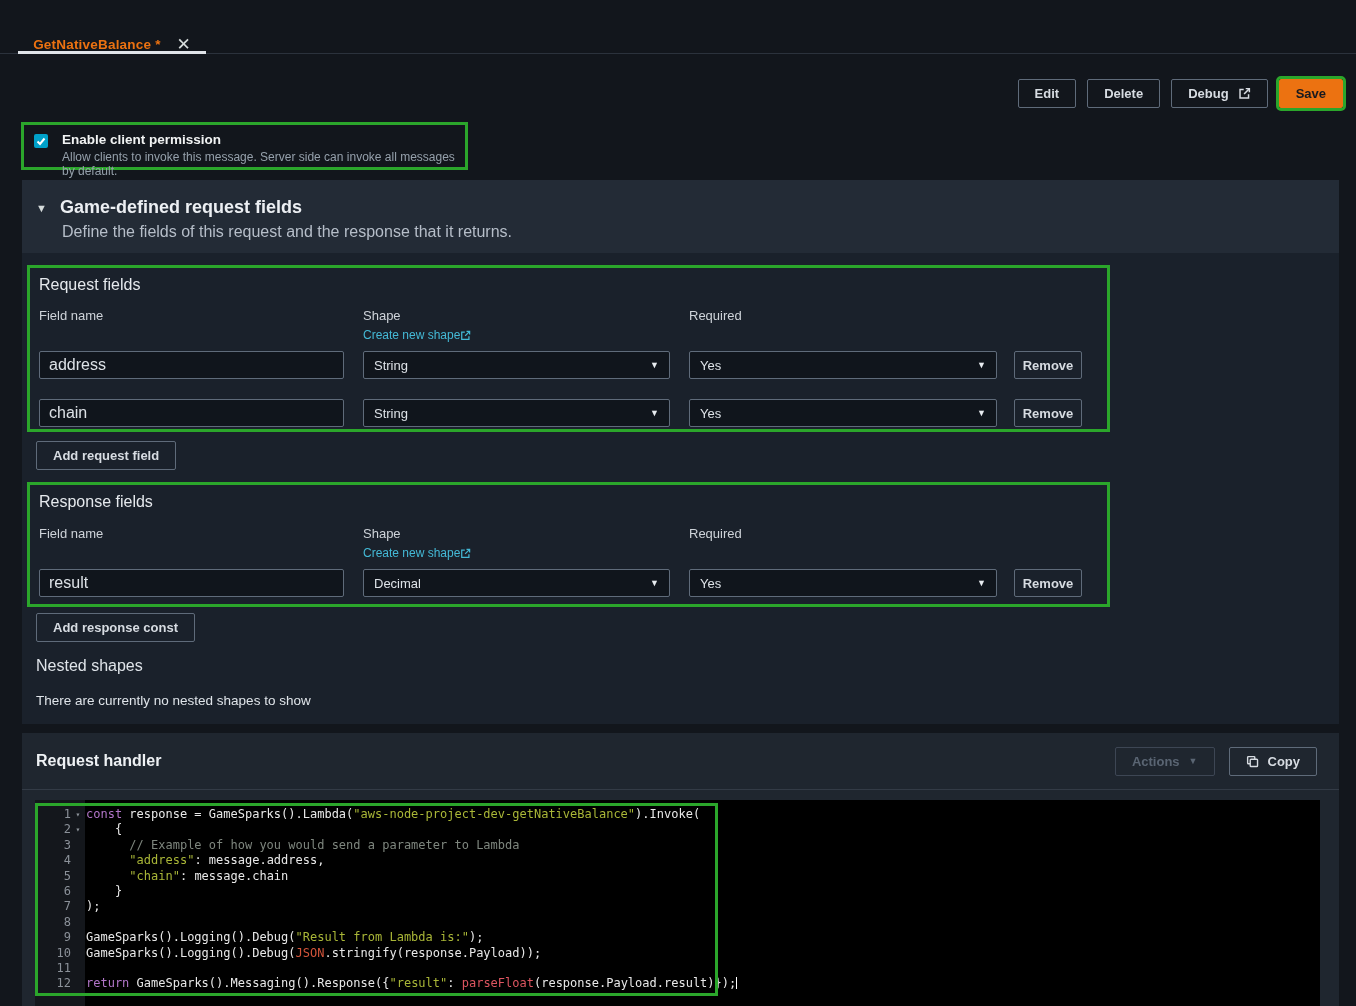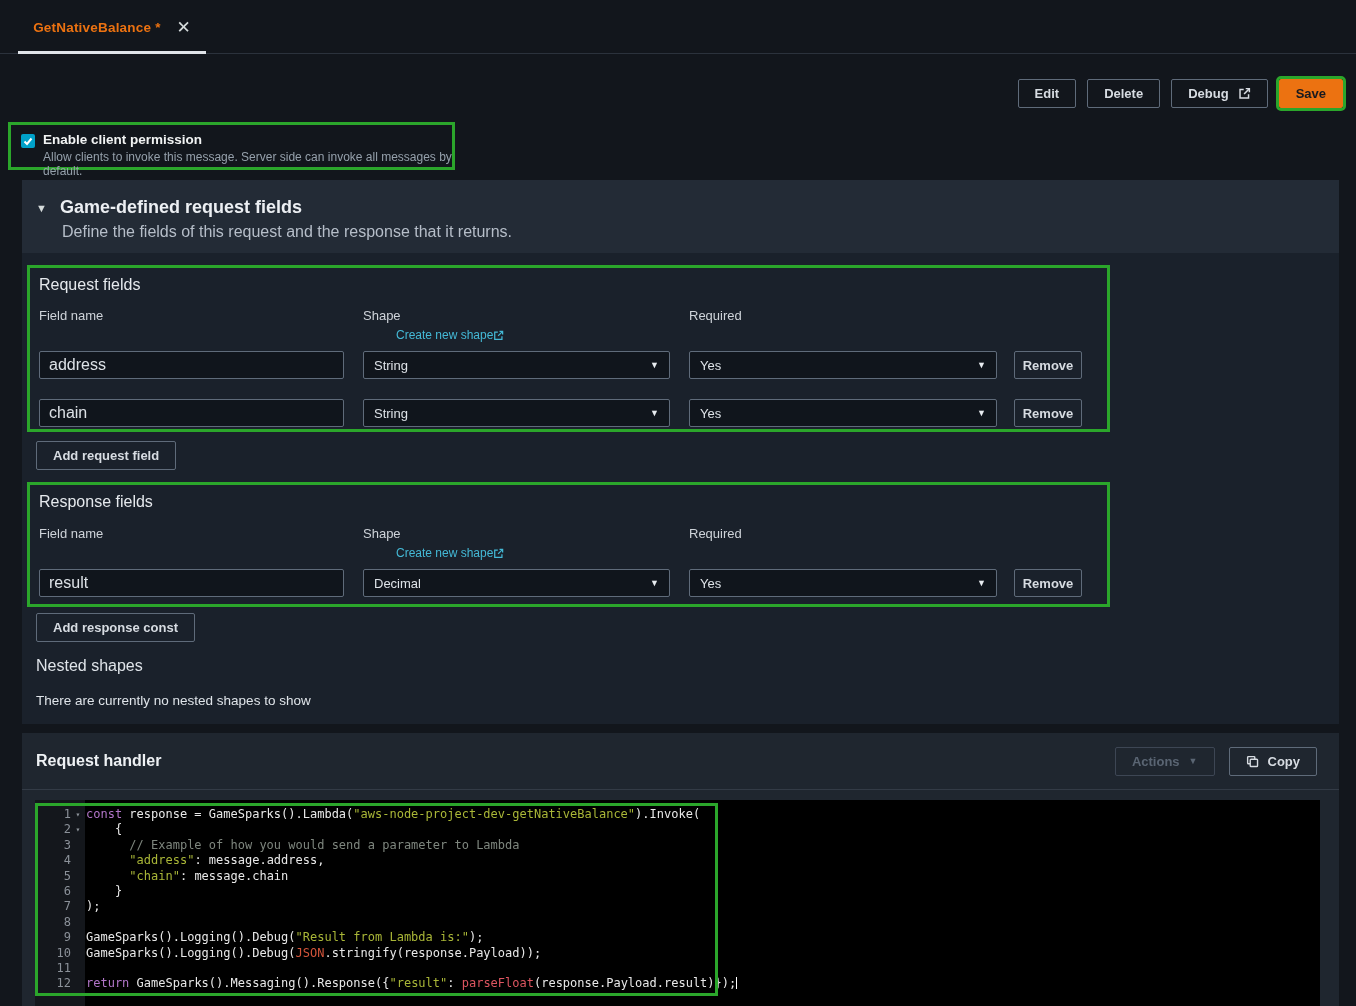--- a/index.html
+++ b/index.html
@@ -5,37 +5,37 @@
   * { box-sizing: border-box; }
   html,body { margin:0; padding:0; }
   body {
     width:1356px; height:1006px; position:relative; overflow:hidden;
     background:#12161c; color:#d4d9de;
     font-family:"Liberation Sans", sans-serif;
   }
   
   .tabbar { position:absolute; left:0; top:0; width:1356px; height:54px;
     background:#12161c; border-bottom:1px solid #2b323c; }
-  .tab { position:absolute; left:18px; top:0; height:54px; width:188px;
+  .tab { position:absolute; left:18px; top:17px; height:54px; width:188px;
     display:flex; align-items:center; justify-content:center; gap:16px; cursor:pointer; }
   .tab-label { color:#ec7211; font-weight:bold; font-size:13.5px; letter-spacing:.2px; }
   .tab-close { color:#d5dbdb; font-size:17px; line-height:1; }
   .tab-underline { position:absolute; left:18px; top:51px; width:188px; height:3px; background:#dfe3e8; }
   
   .btn { display:inline-flex; align-items:center; justify-content:center; gap:9px;
     background:transparent; border:1px solid #5f6b7a; border-radius:2px;
     color:#d7dce2; font-weight:bold; font-size:13px; height:29px; padding:0 16px;
     font-family:inherit; cursor:pointer; white-space:nowrap; }
   .btn.primary { background:#ec7211; border-color:#ec7211; color:#16191f; outline:3px solid #2ba62b; }
   .btn.disabled { color:#5a6573; border-color:#3d4654; cursor:default; }
   .btn .caret { font-size:9px; }
   .toolbar { position:absolute; top:79px; right:13px; display:flex; gap:11px; }
   
-  .perm { position:absolute; left:8px; top:122px; width:447px; height:48px;
-    border:3px solid #2ba62b; padding:7px 0 0 10px; display:flex; gap:8px; }
+  .perm { position:absolute; left:21px; top:122px; width:447px; height:48px;
+    border:3px solid #2ba62b; padding:7px 0 0 10px; display:flex; gap:14px; }
   .checkbox { width:14px; height:14px; flex:none; margin-top:2px; background:#00a1c9;
     border-radius:2px; display:flex; align-items:center; justify-content:center; cursor:pointer; }
   .perm-title { font-size:13.5px; font-weight:600; color:#f1f3f3; }
   .perm-desc { font-size:12px; color:#95a0ab; margin-top:3px; }
   
   .panel1 { position:absolute; left:22px; top:180px; width:1317px; height:544px; background:#1a212b; }
   .p1-header { height:73px; background:#232b36; padding:17px 0 0 14px; }
   .sec-title { font-size:18px; font-weight:bold; color:#eceff3; display:flex; align-items:center; gap:13px; }
   .sec-caret { font-size:11px; color:#d5dbdb; }
   .sec-desc { font-size:16px; color:#b6bec9; margin:5px 0 0 26px; }
@@ -44,21 +44,21 @@
   .fbox-res { top:302px; height:125px; }
   .fbox-title { font-size:16px; color:#e5e9ed; }
   .cols { display:flex; align-items:flex-start; }
   .col1 { width:305px; margin-right:19px; }
   .col2 { width:307px; margin-right:19px; }
   .col3 { width:308px; margin-right:17px; }
   .col4 { width:88px; }
   .col-label { font-size:13px; color:#ced3d9; }
   .labels-req { margin-top:14px; }
   .labels-res { margin-top:15px; }
-  .link { color:#44b9d6; font-size:12px; margin-top:5px; display:inline-flex; align-items:center; gap:0; cursor:pointer;margin-left:33px; }
+  .link { color:#44b9d6; font-size:12px; margin-top:5px; display:inline-flex; align-items:center; gap:0; cursor:pointer; }
   .frow { margin-top:20px; align-items:center; }
   .frow.first { margin-top:8px; }
   .tinput { width:100%; height:28px; background:#10151c; border:1px solid #5f6b7a; border-radius:2px;
     color:#dde2e7; font-size:16px; padding:0 9px; font-family:inherit; }
   .select { height:28px; background:#10151c; border:1px solid #5f6b7a; border-radius:2px;
     color:#dde2e7; font-size:13px; padding:0 10px; display:flex; align-items:center;
     justify-content:space-between; cursor:pointer; }
   .select .arrow { font-size:9px; color:#e8ecf0; }
   .btn.small { height:28px; padding:0 13px; width:68px; }
   .addbtn { position:absolute; }

